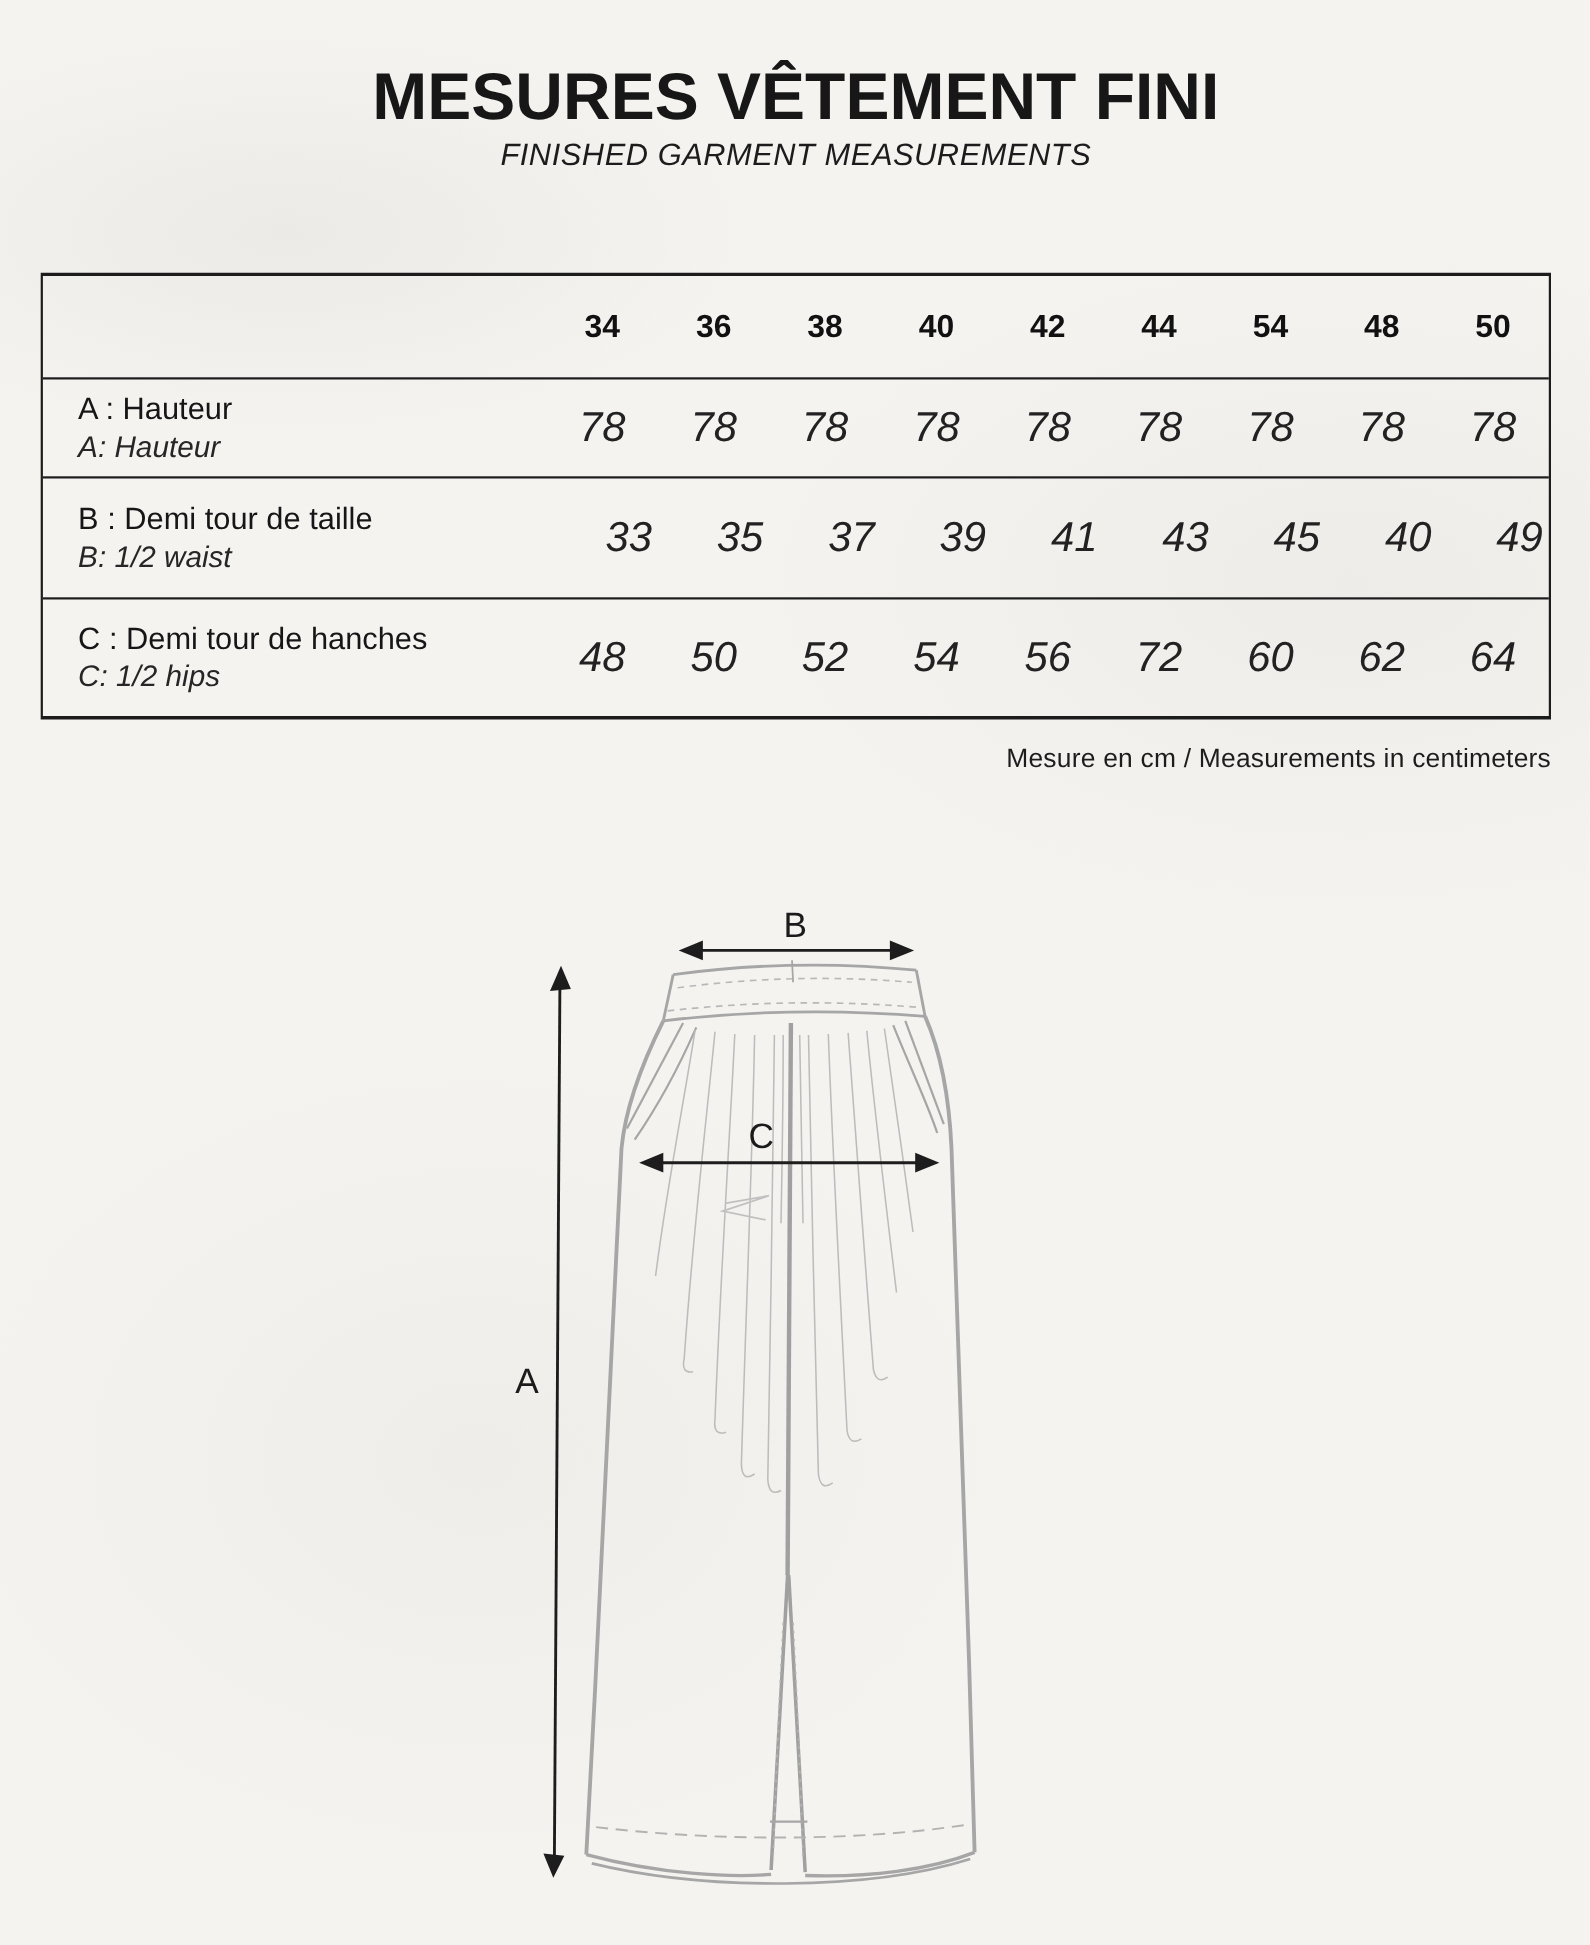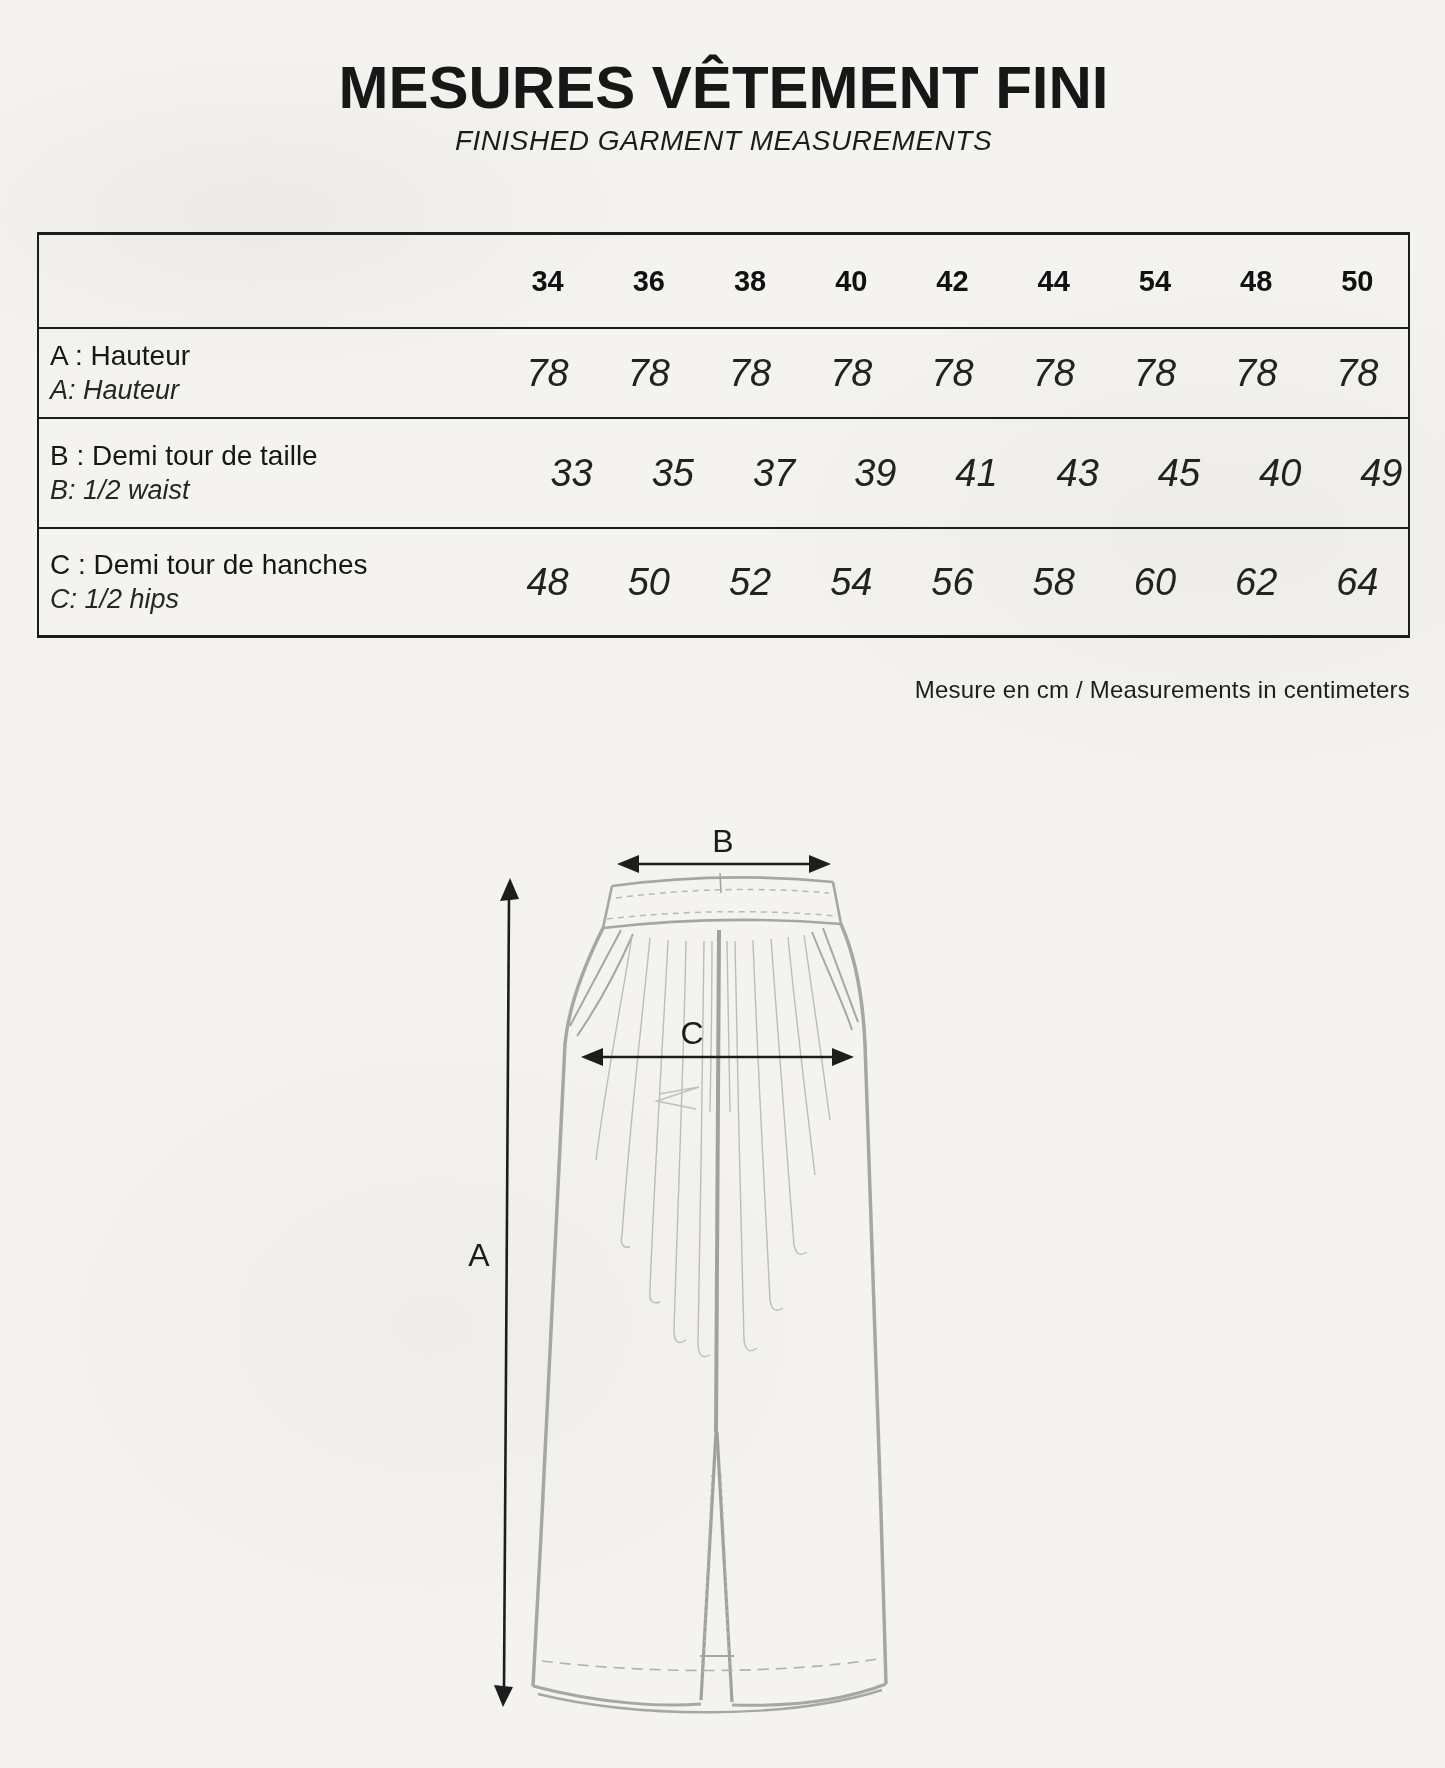--- a/index.html
+++ b/index.html
@@ -26,39 +26,39 @@
   .doc-title{
     font-size:60px;font-weight:700;letter-spacing:0px;
     line-height:1.05;white-space:nowrap;color:#171717;
   }
   .doc-subtitle{
     font-size:28px;font-style:italic;font-weight:400;
     margin-top:6px;letter-spacing:.5px;color:#1c1c1c;
   }
   
   .size-table{
-    position:absolute;left:37px;top:232px;width:1373px;
+    position:absolute;left:37px;top:248px;width:1373px;
     border:2px solid #1c1c1c;border-top-width:3px;border-bottom-width:3px;
     box-sizing:border-box;
   }
   .t-row{
     display:grid;
     grid-template-columns:458px repeat(9,1fr);
     align-items:center;
   }
   .t-row + .t-row{border-top:2px solid #1c1c1c;}
   .t-row.header{height:92px;}
   .t-row.r0{height:88px;}
   .t-row.r1{height:108px;gap:48px;}
   .t-row.r2{height:106px;}
   .corner-cell{height:100%;}
   .size-head{
     text-align:center;font-weight:700;font-size:29px;color:#111;
   }
-  .row-label{padding-left:11px;color:#161616;}
+  .row-label{padding-left:32px;color:#161616;}
   .row-label .fr{font-size:28px;line-height:1.22;}
   .row-label .en{font-size:27px;font-style:italic;line-height:1.22;color:#262626;}
   .val{
     text-align:center;font-size:38px;font-weight:400;color:#222;
     font-stretch:condensed;
     font-style:italic;
   }
   .unit-note{
     position:absolute;top:676px;left:37px;width:1373px;
     text-align:right;font-size:24px;color:#1d1d1d;letter-spacing:.2px;
@@ -123,21 +123,21 @@
       <div class="t-row r2">
         <div class="row-label">
           <div class="fr">C : Demi tour de hanches</div>
           <div class="en">C: 1/2 hips</div>
         </div>
         <div class="val">48</div>
         <div class="val">50</div>
         <div class="val">52</div>
         <div class="val">54</div>
         <div class="val">56</div>
-        <div class="val">58</div>
+        <div class="val">72</div>
         <div class="val">60</div>
         <div class="val">62</div>
         <div class="val">64</div>
       </div>
     </div>
 
   <div class="unit-note">Mesure en cm / Measurements in centimeters</div>
 
   <div class="sketch-wrap">
     <svg width="590" height="995" viewBox="420 758 590 995">

